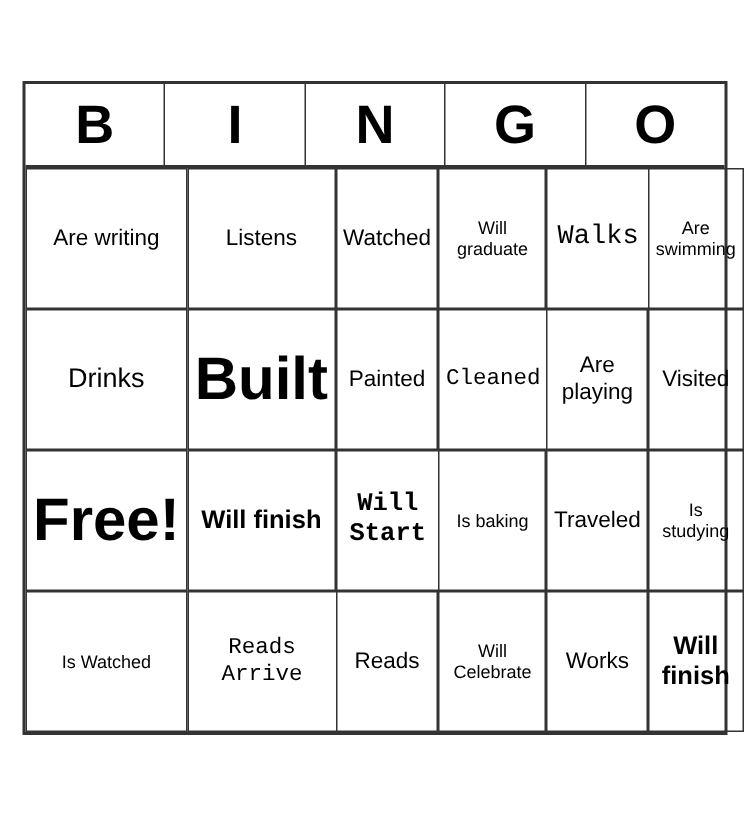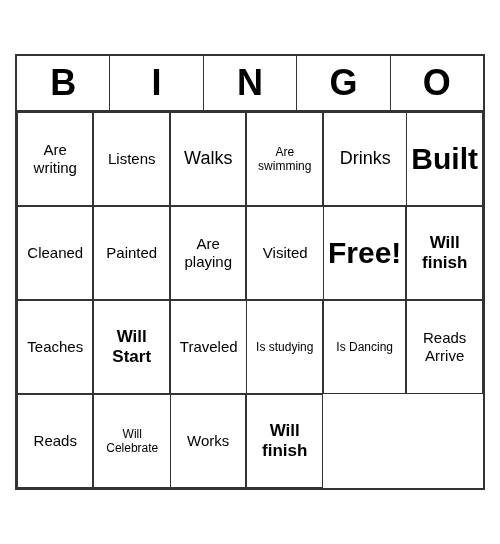--- a/index.html
+++ b/index.html
@@ -41,58 +41,61 @@
       display: flex;
       align-items: center;
       justify-content: center;
       text-align: center;
       padding: 4px;
       height: 94px;
       line-height: 1.2;
     }
     .bingo-cell:nth-child(5n) {
       border-right: none;
+      font-family: Liberation Mono, monospace;
     }
     .bingo-cell:nth-child(-n+5) {
       
     }
     .size-normal { font-size: 15px; }
     .size-large { font-size: 17px; font-weight: bold; }
-    .size-xlarge { font-size: 30px; font-weight: bold; }
+    .size-xlarge { font-size: 40px; font-weight: bold; }
     .size-small { font-size: 12px; }
     .size-medium { font-size: 18px; }
   </style>
 </head>
 <body>
 
 <div class="bingo-card">
   <div class="bingo-header">
     <div class="bingo-header-cell">B</div>
     <div class="bingo-header-cell">I</div>
     <div class="bingo-header-cell">N</div>
     <div class="bingo-header-cell">G</div>
     <div class="bingo-header-cell">O</div>
   </div>
   <div class="bingo-grid" id="grid">
   <div class="bingo-cell size-normal">Are writing</div>
       <div class="bingo-cell size-normal">Listens</div>
+      <div class="bingo-cell size-normal">Watched</div>
+      <div class="bingo-cell size-small">Will graduate</div>
       <div class="bingo-cell size-medium">Walks</div>
       <div class="bingo-cell size-small">Are swimming</div>
       <div class="bingo-cell size-medium">Drinks</div>
       <div class="bingo-cell size-xlarge">Built</div>
+      <div class="bingo-cell size-normal">Painted</div>
       <div class="bingo-cell size-normal">Cleaned</div>
-      <div class="bingo-cell size-normal">Painted</div>
       <div class="bingo-cell size-normal">Are playing</div>
       <div class="bingo-cell size-normal">Visited</div>
       <div class="bingo-cell size-xlarge">Free!</div>
       <div class="bingo-cell size-large">Will finish</div>
-      <div class="bingo-cell size-normal">Teaches</div>
       <div class="bingo-cell size-large">Will Start</div>
+      <div class="bingo-cell size-small">Is baking</div>
       <div class="bingo-cell size-normal">Traveled</div>
       <div class="bingo-cell size-small">Is studying</div>
-      <div class="bingo-cell size-small">Is Dancing</div>
+      <div class="bingo-cell size-small">Is Watched</div>
       <div class="bingo-cell size-normal">Reads Arrive</div>
       <div class="bingo-cell size-normal">Reads</div>
       <div class="bingo-cell size-small">Will Celebrate</div>
       <div class="bingo-cell size-normal">Works</div>
       <div class="bingo-cell size-large">Will finish</div>
     </div>
 </div>
 
 </body></html>

